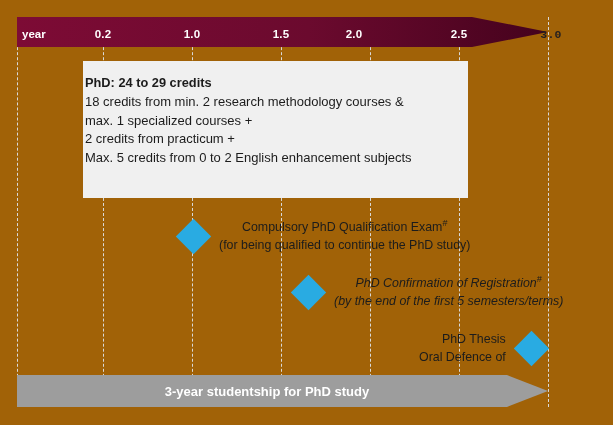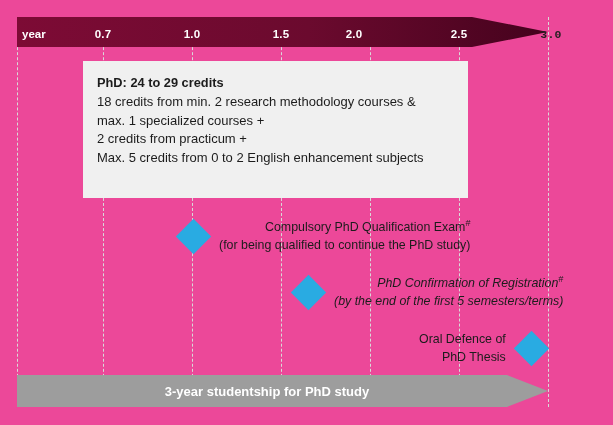--- a/index.html
+++ b/index.html
@@ -7,21 +7,21 @@
     padding: 0;
     background: #ffffff;
   }
   body {
     font-family: "Liberation Sans", sans-serif;
   }
   #canvas {
     position: relative;
     width: 613px;
     height: 425px;
-    background: #ec4899;
+    background: #a16207;
     overflow: hidden;
   }
 
   
   .gridline {
     position: absolute;
     top: 17px;
     width: 1px;
     height: 390px;
     border-left: 1px dashed #d9d9d9;
@@ -71,21 +71,21 @@
   
   #credits-box {
     position: absolute;
     left: 83px;
     top: 61px;
     width: 385px;
     height: 137px;
     background: #f0f0f0;
     z-index: 3;
     box-sizing: border-box;
-    padding: 12px 14px 10px 14px;
+    padding: 12px 14px 10px 2px;
   }
   #credits-title {
     font-size: 12.8px;
     font-weight: bold;
     color: #1c1c1c;
     line-height: 19px;
     margin-bottom: 1px;
   }
   .credits-line {
     font-size: 13px;
@@ -112,21 +112,21 @@
     font-size: 12.4px;
     color: #1c1c1c;
     line-height: 17.5px;
     white-space: nowrap;
   }
   .milestone-text .sup {
     font-size: 9px;
     vertical-align: super;
     line-height: 0;
   }
-  .milestone.left-diamond .milestone-text { margin-left: 13px; text-align: right; }
+  .milestone.left-diamond .milestone-text { margin-left: 13px; text-align: center; }
   .milestone.right-diamond .milestone-text { margin-right: 13px; text-align: right; }
 
   
   #studentship-bar {
     position: absolute;
     left: 17px;
     top: 375px;
     width: 531px;
     height: 32px;
     z-index: 2;
@@ -172,21 +172,21 @@
           <stop offset="0%" stop-color="#7d0b35"></stop>
           <stop offset="55%" stop-color="#6b0a2e"></stop>
           <stop offset="100%" stop-color="#45021d"></stop>
         </linearGradient>
       </defs>
       <polygon points="0,0 455,0 531,15 455,30 0,30" fill="url(#maroonGrad)"></polygon>
     </svg>
   </div>
 
   <span id="axis-unit-label">year</span>
-  <span class="axis-tick-label" style="left:103px">0.7</span>
+  <span class="axis-tick-label" style="left:103px">0.2</span>
   <span class="axis-tick-label" style="left:192px">1.0</span>
   <span class="axis-tick-label" style="left:281px">1.5</span>
   <span class="axis-tick-label" style="left:354px">2.0</span>
   <span class="axis-tick-label" style="left:459px">2.5</span>
   <span class="axis-tick-label outside" style="left:551px">3.0</span>
 
   <div id="credits-box">
     <div id="credits-title">PhD: 24 to 29 credits</div>
     <div class="credits-line">18 credits from min. 2 research methodology courses &amp;</div>
     <div class="credits-line">max. 1 specialized courses +</div>
@@ -205,22 +205,22 @@
   <div class="milestone left-diamond" style="left:296px; top:275px;font-style:italic;">
     <div class="diamond"></div>
     <div class="milestone-text">
       <div><span>PhD Confirmation of Registration</span><span class="sup">#</span></div>
       <div>(by the end of the first 5 semesters/terms)</div>
     </div>
   </div>
 
   <div class="milestone right-diamond" style="left:419px; top:331px;">
     <div class="milestone-text">
+      <div>PhD Thesis</div>
       <div>Oral Defence of</div>
-      <div>PhD Thesis</div>
     </div>
     <div class="diamond"></div>
   </div>
 
   <div id="studentship-bar">
     <svg viewBox="0 0 531 32" preserveAspectRatio="none" aria-hidden="true">
       <polygon points="0,0 490,0 531,16 490,32 0,32" fill="#9d9d9d"></polygon>
     </svg>
   </div>
   <div id="studentship-label">3-year studentship for PhD study</div>

